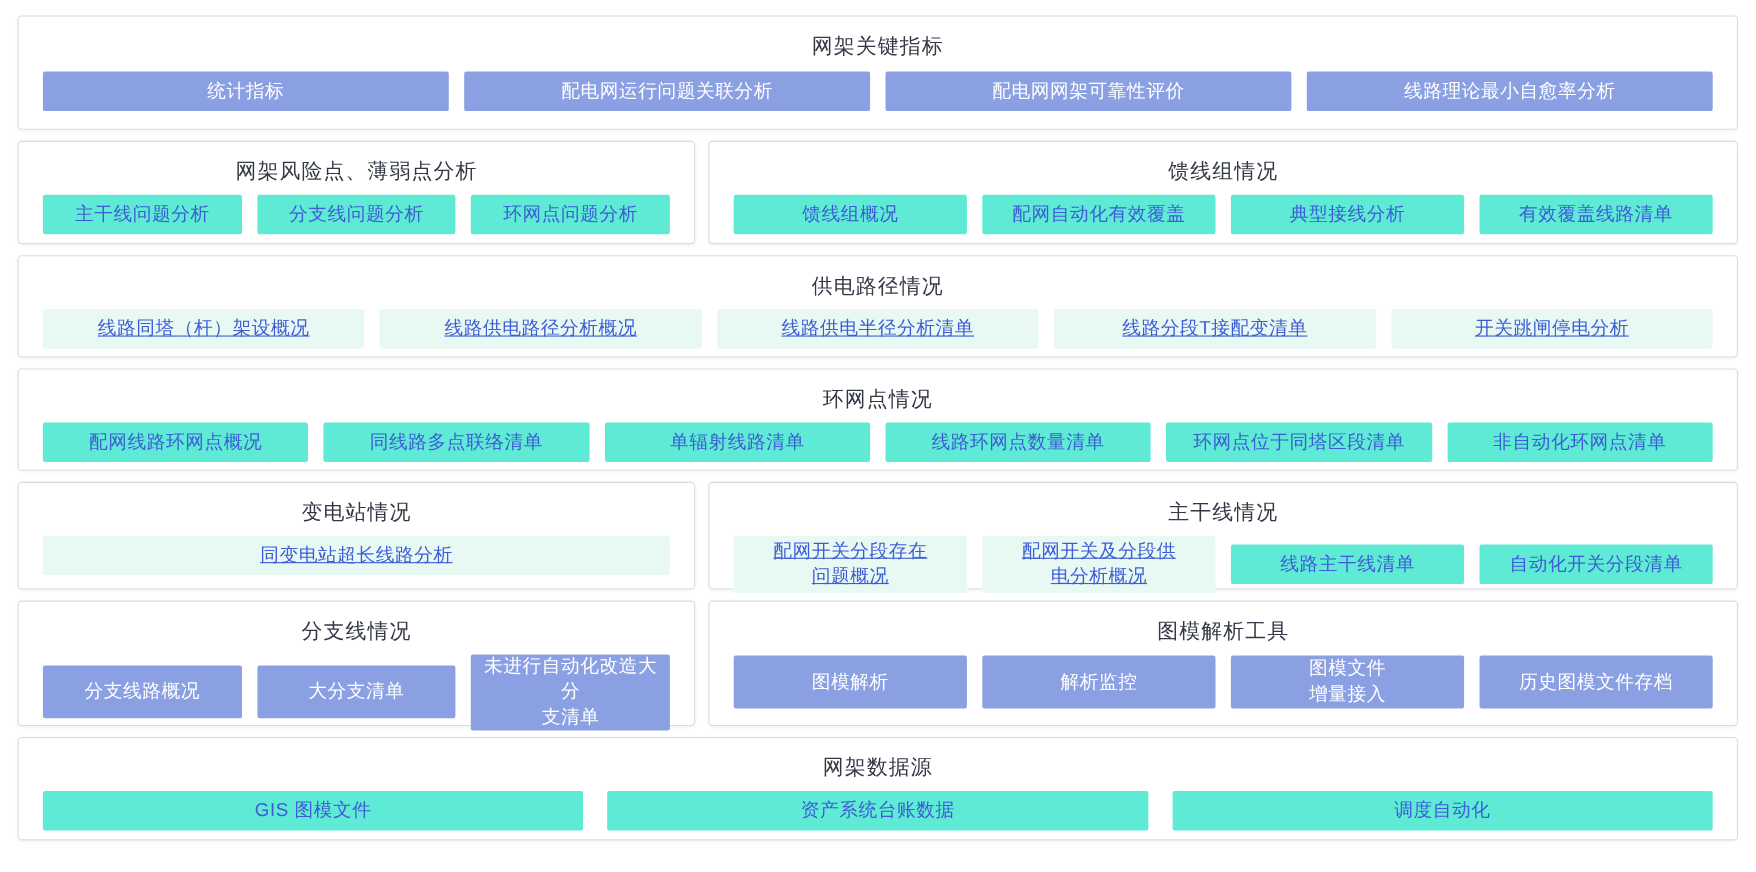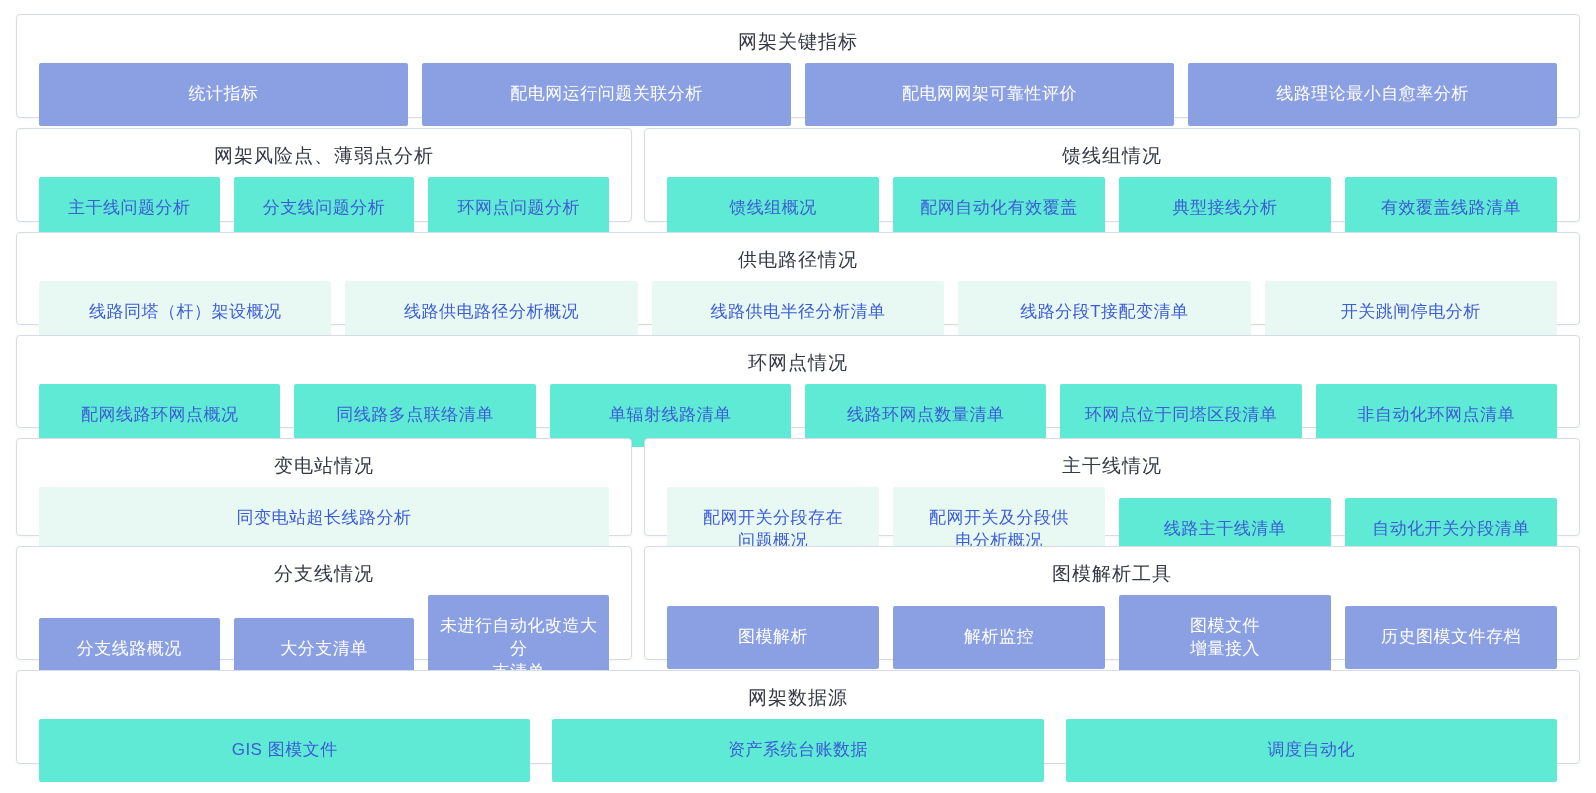--- a/index.html
+++ b/index.html
@@ -55,29 +55,29 @@
     border: none;
     outline: none;
     display: flex;
     align-items: center;
     justify-content: center;
     text-align: center;
     font-family: inherit;
     font-size: 17px;
     line-height: 1.35;
     min-height: 36px;
-    padding: 20px 8px;
+    padding: 0 8px;
     border-radius: 2px;
     cursor: pointer;
     white-space: pre-line;
     letter-spacing: 0.5px;
   }
   .tile.solid { background: #8ba0e3; color: #ffffff; }
   .tile.lavender { background: #5eead4; color: #3d5cd6; }
-  .tile.mint { background: #e8f9f4; color: #3d5cd6; }
+  .tile.mint { background: #e8f9f4; color: #3d5cd6; text-decoration: underline; }
   .tile.h48 { min-height: 48px; }
   .tile.h52 { min-height: 52px; }
 </style>
 </head>
 <body>
 
 <div class="page">
 
   <div class="row r1">
     <section class="panel">

